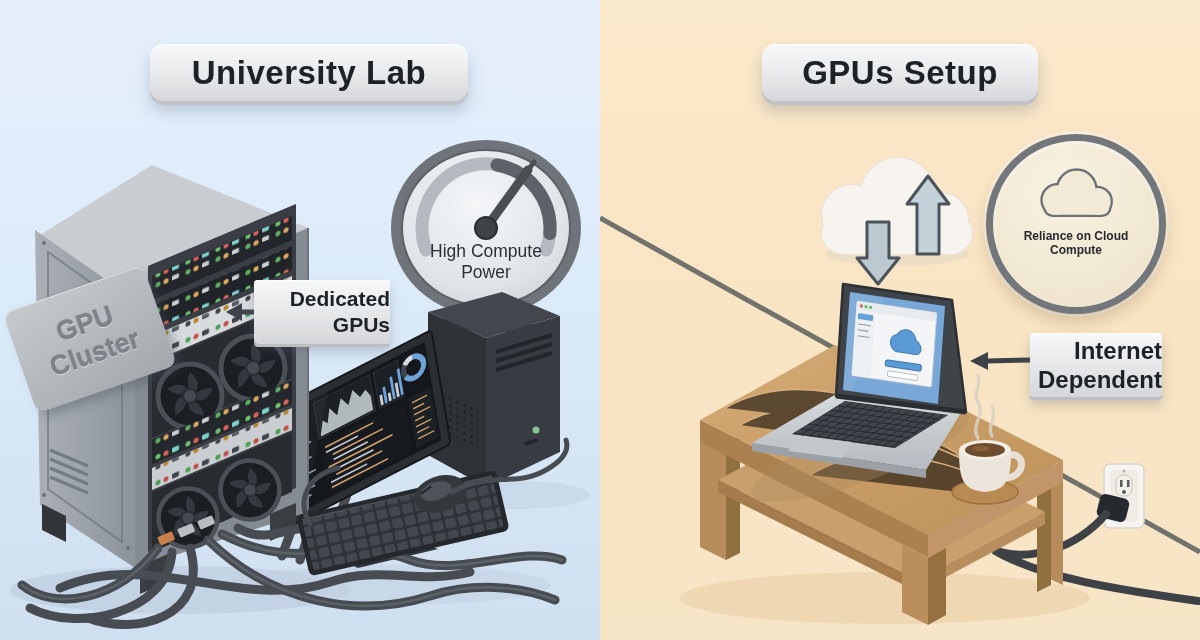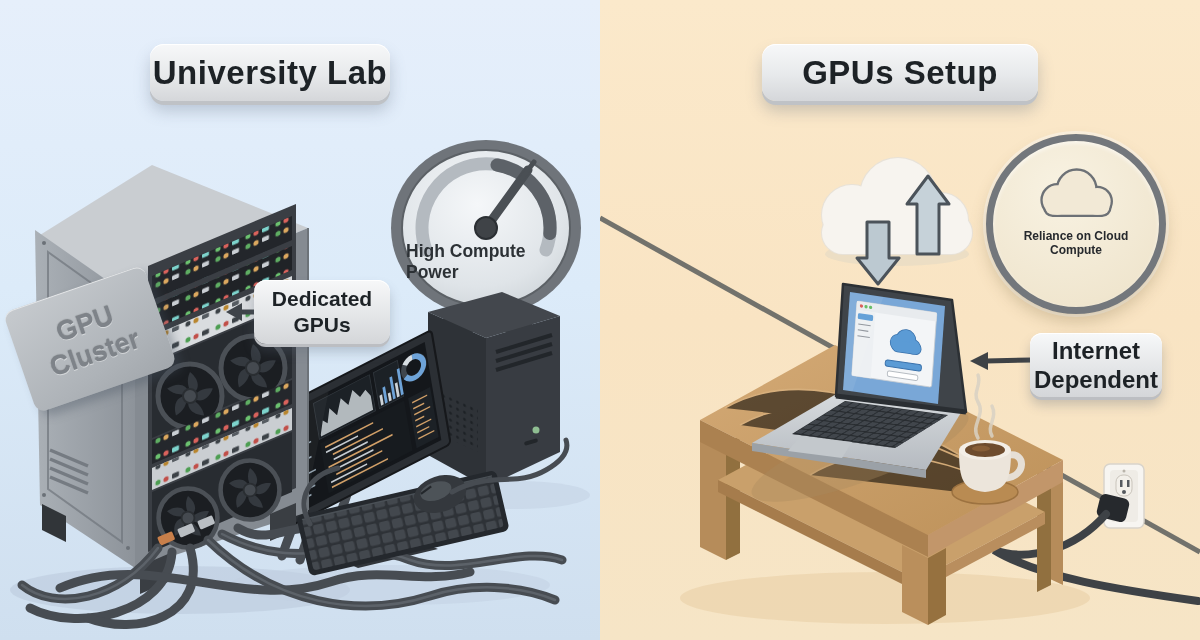--- a/index.html
+++ b/index.html
@@ -15,54 +15,54 @@
 
   .plate{
     position:absolute;display:flex;align-items:center;justify-content:center;
     background:linear-gradient(180deg,#f7f8f9 0%,#e7e9eb 55%,#d5d7da 100%);
     border-radius:14px;
     box-shadow:0 4px 0 #bfc2c6,0 10px 16px rgba(80,95,115,.28),inset 0 1px 0 #ffffff;
     color:var(--text_dark,#1d2226);font-weight:bold;letter-spacing:.5px;
   }
   .title{font-size:33px;}
   .chip{
-    position:absolute;display:flex;align-items:center;justify-content:center;text-align:center;
+    position:absolute;display:flex;align-items:center;justify-content:center;text-align:right;
     background:linear-gradient(180deg,#f7f8f9 0%,#e4e6e8 55%,#d4d6d9 100%);
-    border-radius:12px;line-height:1.22;
+    border-radius:4px;line-height:1.22;
     box-shadow:0 3px 0 #bcbec2,0 8px 12px rgba(90,100,115,.30),inset 0 1px 0 #ffffff;
     color:var(--text_dark,#1d2226);font-weight:bold;
   }
   .chip-dedicated{left:254px;top:280px;width:136px;height:64px;font-size:21px;}
   .chip-internet{left:1030px;top:333px;width:132px;height:64px;font-size:24px;}
 
   .gpu-sign{
     position:absolute;left:16px;top:286px;width:148px;height:106px;
     display:flex;align-items:center;justify-content:center;text-align:center;
     background:linear-gradient(160deg,#c6cace 0%,#aeb3b8 70%,#a2a7ac 100%);
     border-radius:10px;transform:rotate(-19deg);
     box-shadow:5px 7px 10px rgba(70,80,95,.35),inset 0 1px 0 rgba(255,255,255,.55);
     color:#7e8389;font-weight:bold;font-size:27px;line-height:1.15;
     text-shadow:0 1px 0 rgba(255,255,255,.45),0 -1px 1px rgba(50,55,60,.45);
   }
 
   .gauge-text{
-    position:absolute;left:406px;top:241px;width:160px;text-align:left;
-    color:#2c3135;font-weight:bold;font-size:17.5px;line-height:1.2;
+    position:absolute;left:406px;top:241px;width:160px;text-align:center;
+    color:#2c3135;font-weight:normal;font-size:17.5px;line-height:1.2;
   }
 
   .badge{
     position:absolute;left:986px;top:134px;width:180px;height:180px;border-radius:50%;
     background:radial-gradient(circle at 42% 30%,#f8f2e2 0%,#f0e6cf 75%,#e9ddc2 100%);
     border:7px solid #73777c;
     box-shadow:0 8px 16px rgba(120,100,60,.28),0 0 0 3px rgba(255,255,255,.45),inset 0 2px 4px rgba(255,255,255,.65);
     display:flex;flex-direction:column;align-items:center;
   }
   .badge-text{width:152px;text-align:center;color:#26292d;font-weight:bold;font-size:12px;line-height:1.2;margin-top:2px;}
 
-  .tl{left:150px;top:44px;width:240px;height:57px;}
+  .tl{left:150px;top:44px;width:318px;height:57px;}
 </style>
 </head>
 <body>
 
 <div class="stage">
 
   <div class="panel panel-left">
     <svg class="scene" viewBox="0 0 600 640">
       <defs>
         <radialGradient id="gFace" cx="45%" cy="35%" r="75%">

